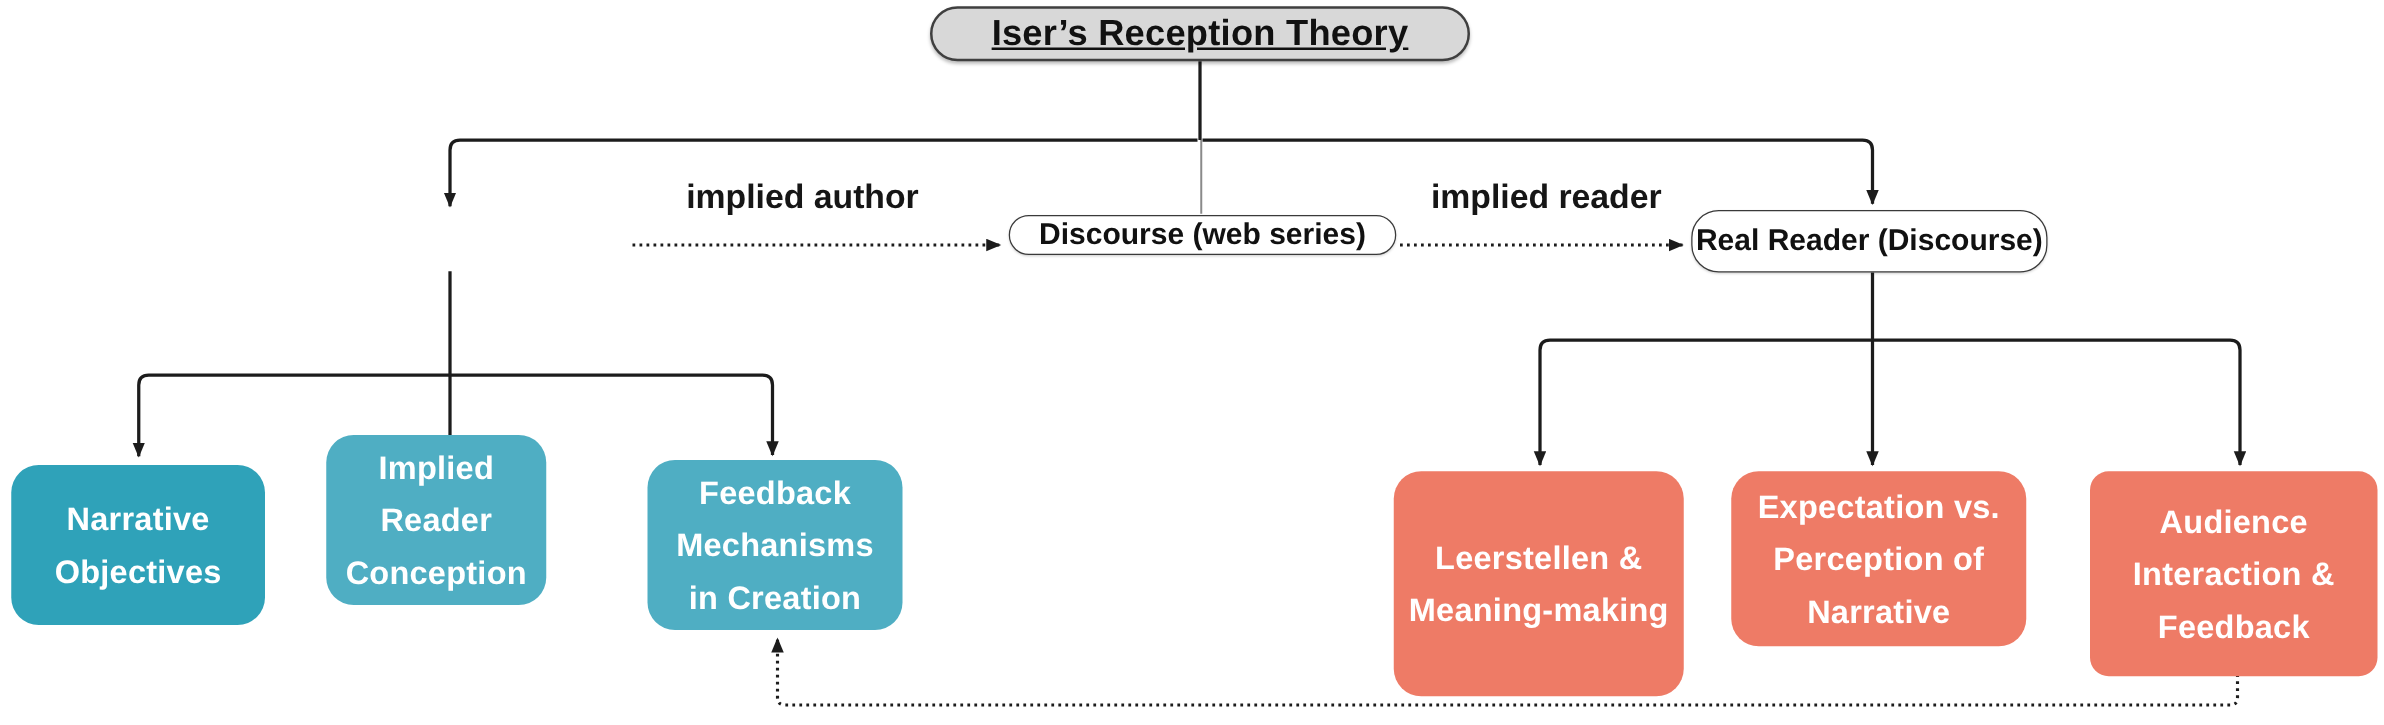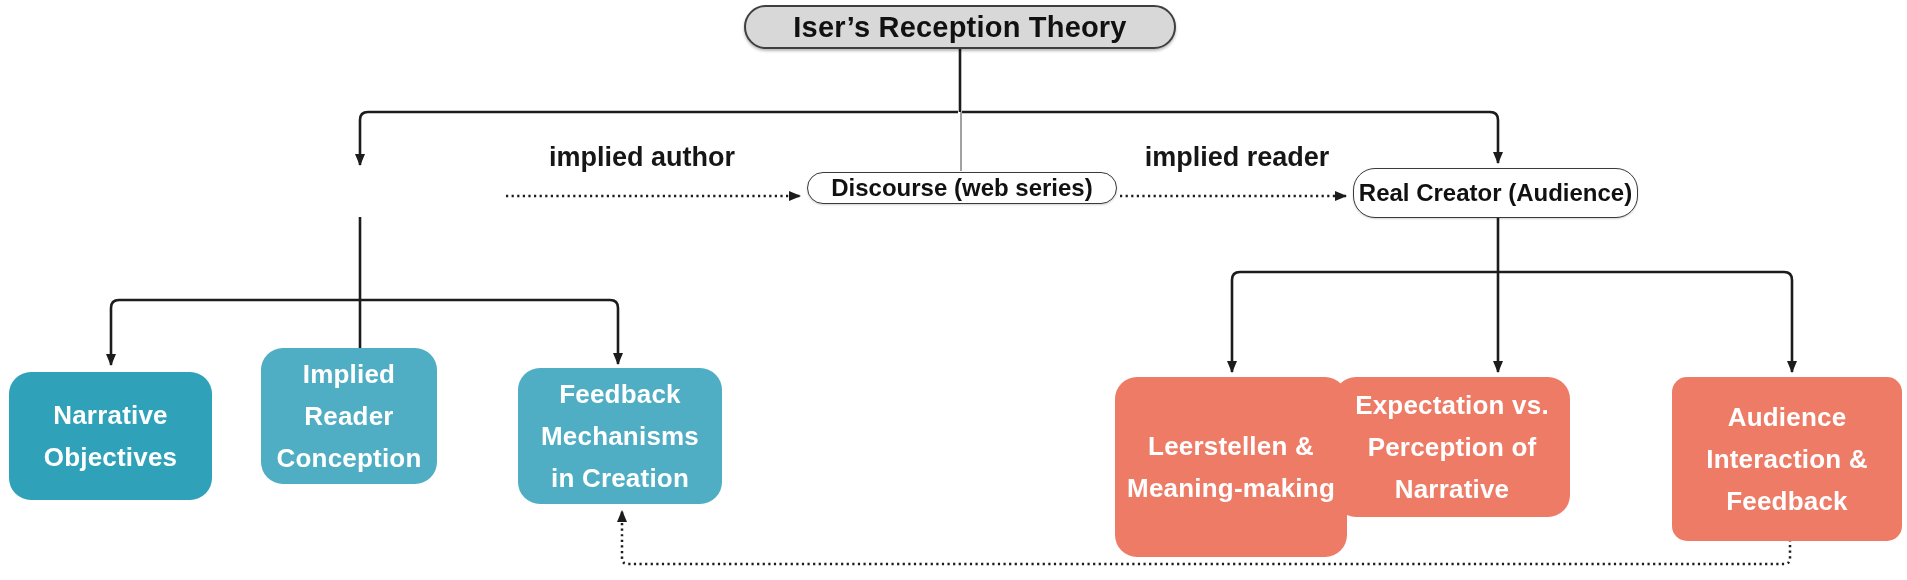--- a/index.html
+++ b/index.html
@@ -30,20 +30,21 @@
   }
   .title-node {
     background: var(--title-bg, #D8D8D8);
     border: 2.5px solid #3f3f3f;
     border-radius: 24px;
     font-size: 29px;
     font-weight: 700;
     color: #111;
     letter-spacing: 0.2px;
     box-shadow: 0 2px 3px rgba(0,0,0,0.28);
+    text-decoration: underline;
   }
   .pill-node {
     background: #ffffff;
     border: 1.8px solid #3a3a3a;
     border-radius: 22px;
     font-size: 24px;
     font-weight: 700;
     color: #111;
     box-shadow: 0 1px 2px rgba(0,0,0,0.18);
   }
@@ -99,41 +100,41 @@
     <path d="M1498,272 H1784 Q1792,272 1792,280 V372" stroke="#1C1C1C" stroke-width="2.6" fill="none" marker-end="url(#arr)"></path>
 
     <path d="M1790,517 V558 Q1790,564 1784,564 H628 Q622,564 622,558 V511" stroke="#1C1C1C" stroke-width="2.5" stroke-dasharray="2.2 3.4" fill="none" marker-end="url(#arr)"></path>
   </svg>
 
   <div class="node title-node" style="left:744px; top:5px; width:432px; height:44px;">Iser’s Reception Theory</div>
 
 
   <div class="node pill-node" style="left:807px; top:172px; width:310px; height:32px;">Discourse (web series)</div>
 
-  <div class="node pill-node" style="left:1353px; top:168px; width:285px; height:50px;">Real Creator (Audience)</div>
+  <div class="node pill-node" style="left:1353px; top:168px; width:285px; height:50px;">Real Reader (Discourse)</div>
 
   <div class="edge-label" style="left:492px; top:142px; width:300px;">implied author</div>
 
   <div class="edge-label" style="left:1087px; top:142px; width:300px;">implied reader</div>
 
   <div class="node leaf teal-dark" style="left:9px; top:372px; width:203px; height:128px;">Narrative
 Objectives</div>
 
   <div class="node leaf teal-light" style="left:261px; top:348px; width:176px; height:136px;">Implied
 Reader
 Conception</div>
 
   <div class="node leaf teal-light" style="left:518px; top:368px; width:204px; height:136px;">Feedback
 Mechanisms
 in Creation</div>
 
   <div class="node leaf salmon" style="left:1115px; top:377px; width:232px; height:180px;">Leerstellen &amp;
 Meaning-making</div>
 
-  <div class="node leaf salmon" style="left:1334px; top:377px; width:236px; height:140px;">Expectation vs.
+  <div class="node leaf salmon" style="left:1385px; top:377px; width:236px; height:140px;">Expectation vs.
 Perception of
 Narrative</div>
 
   <div class="node leaf salmon" style="left:1672px; top:377px; width:230px; height:164px;border-radius:15px;">Audience
 Interaction &amp;
 Feedback</div>
 
 </div>
 
 </body></html>

